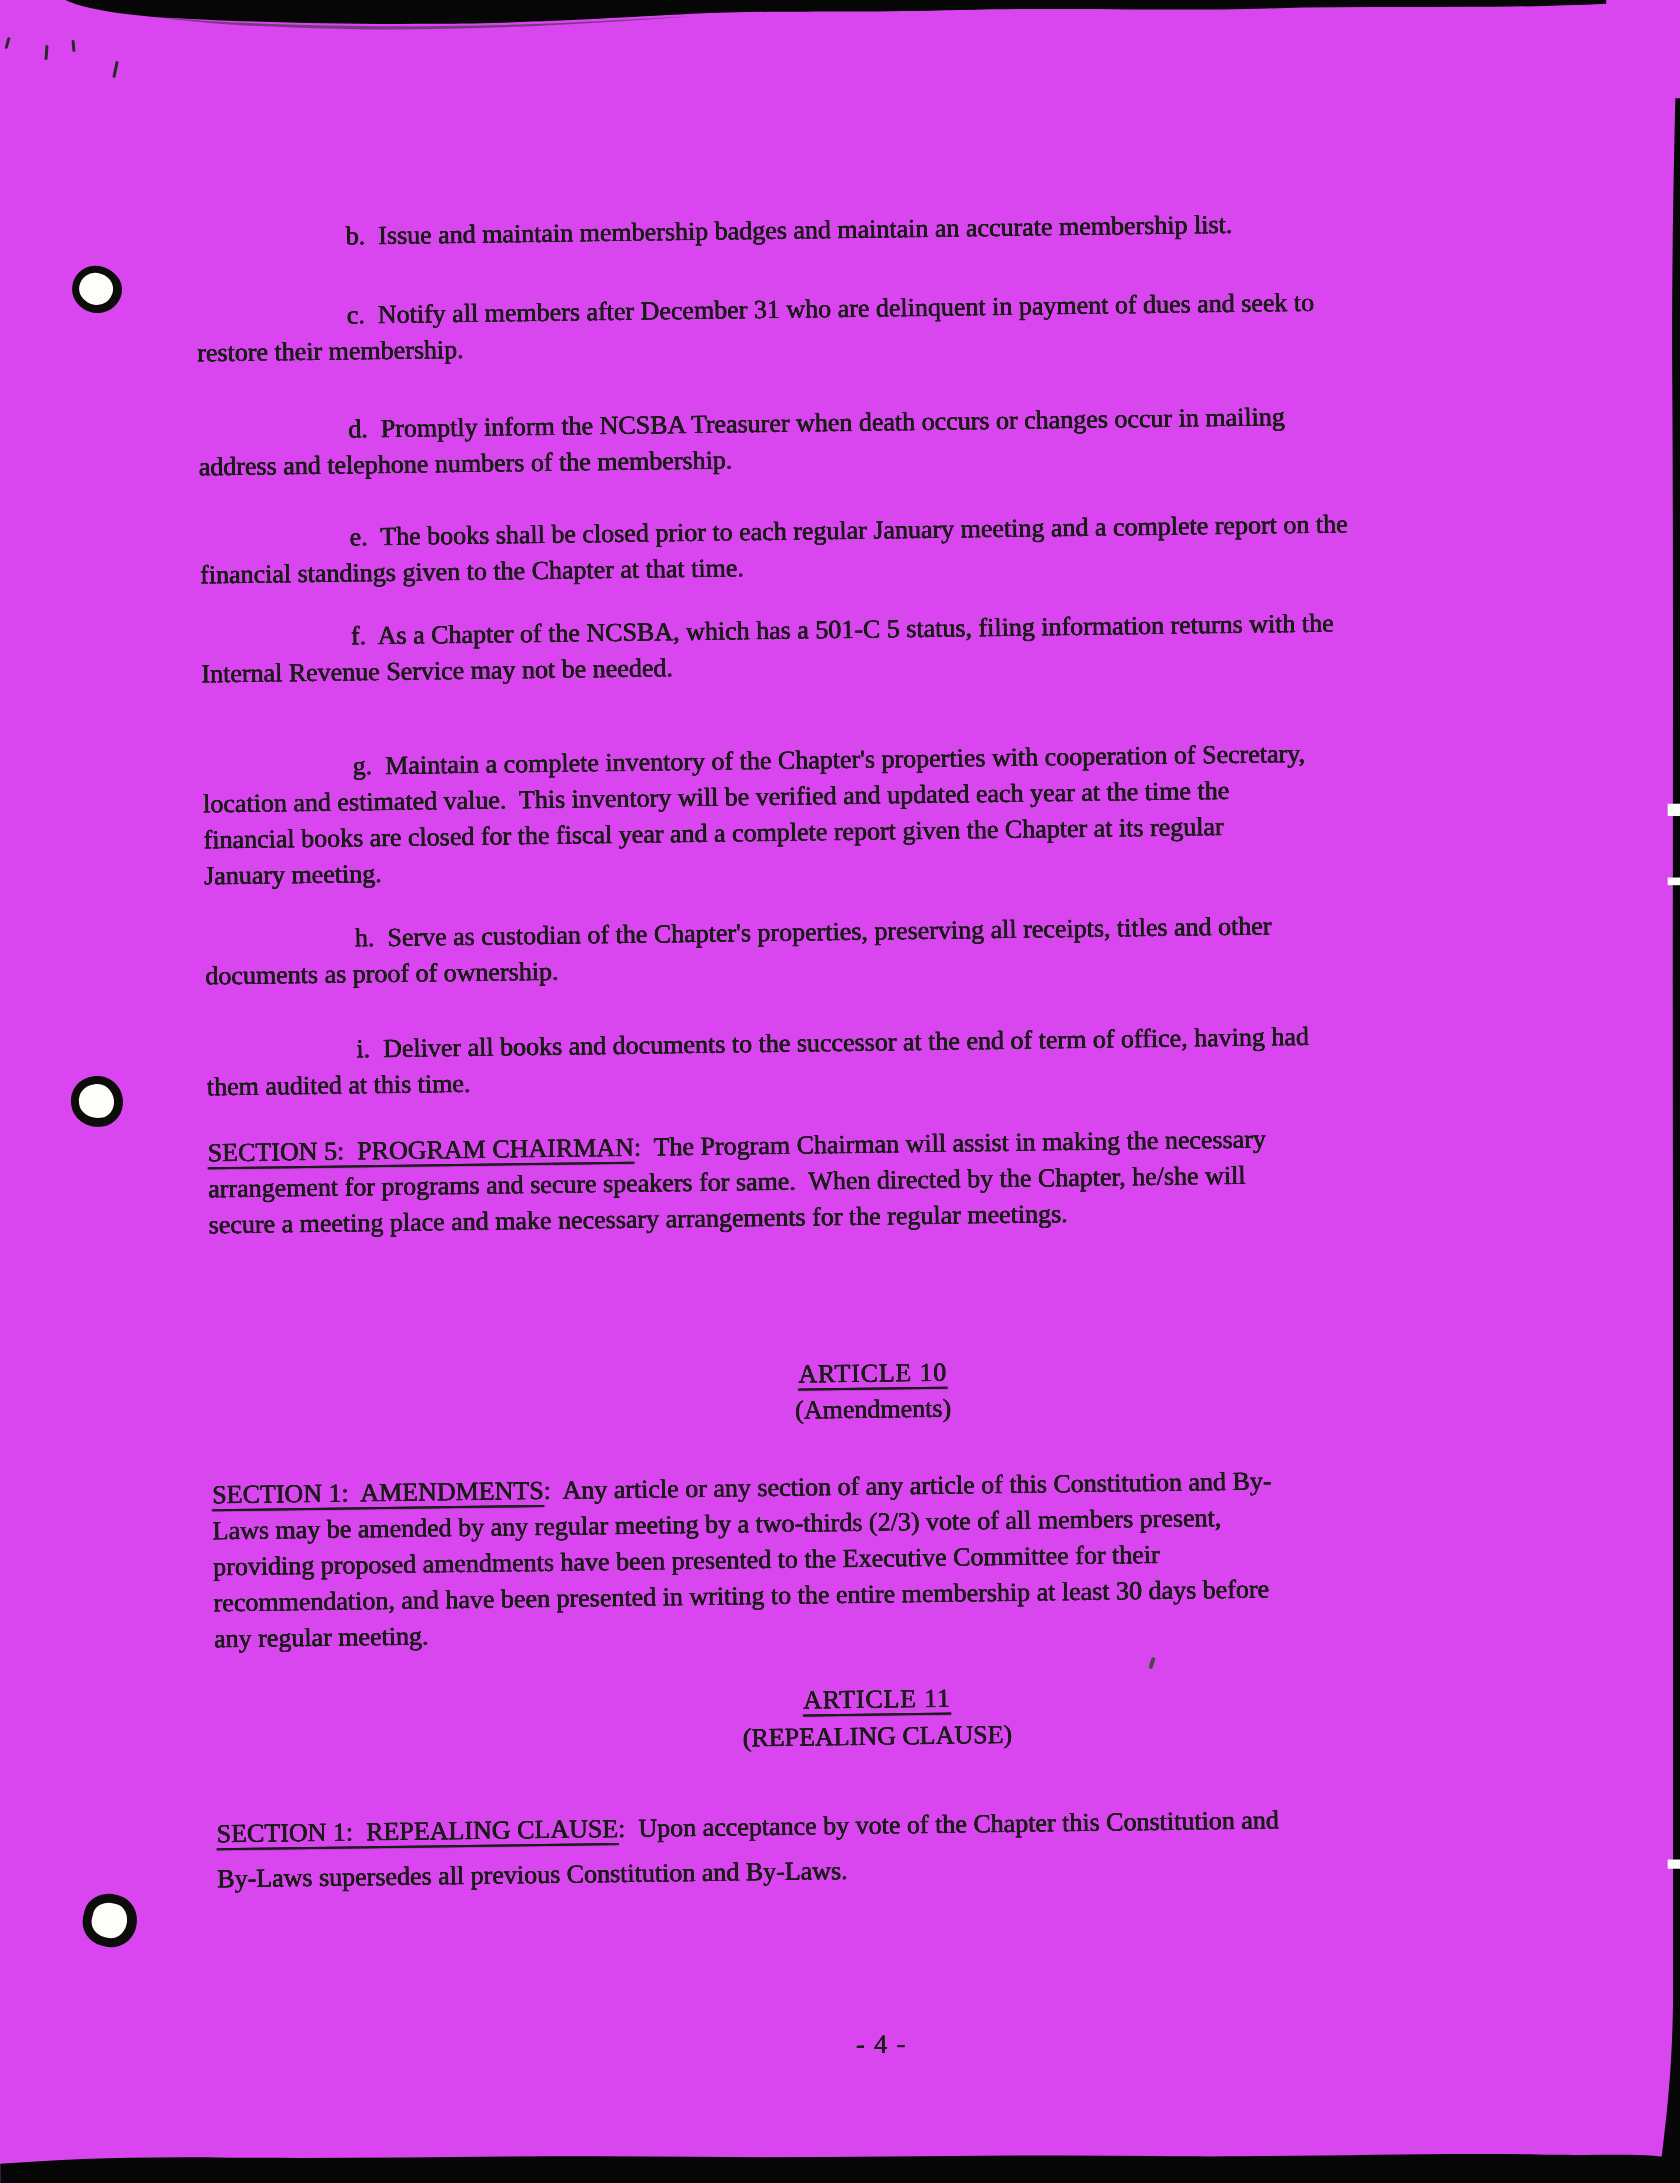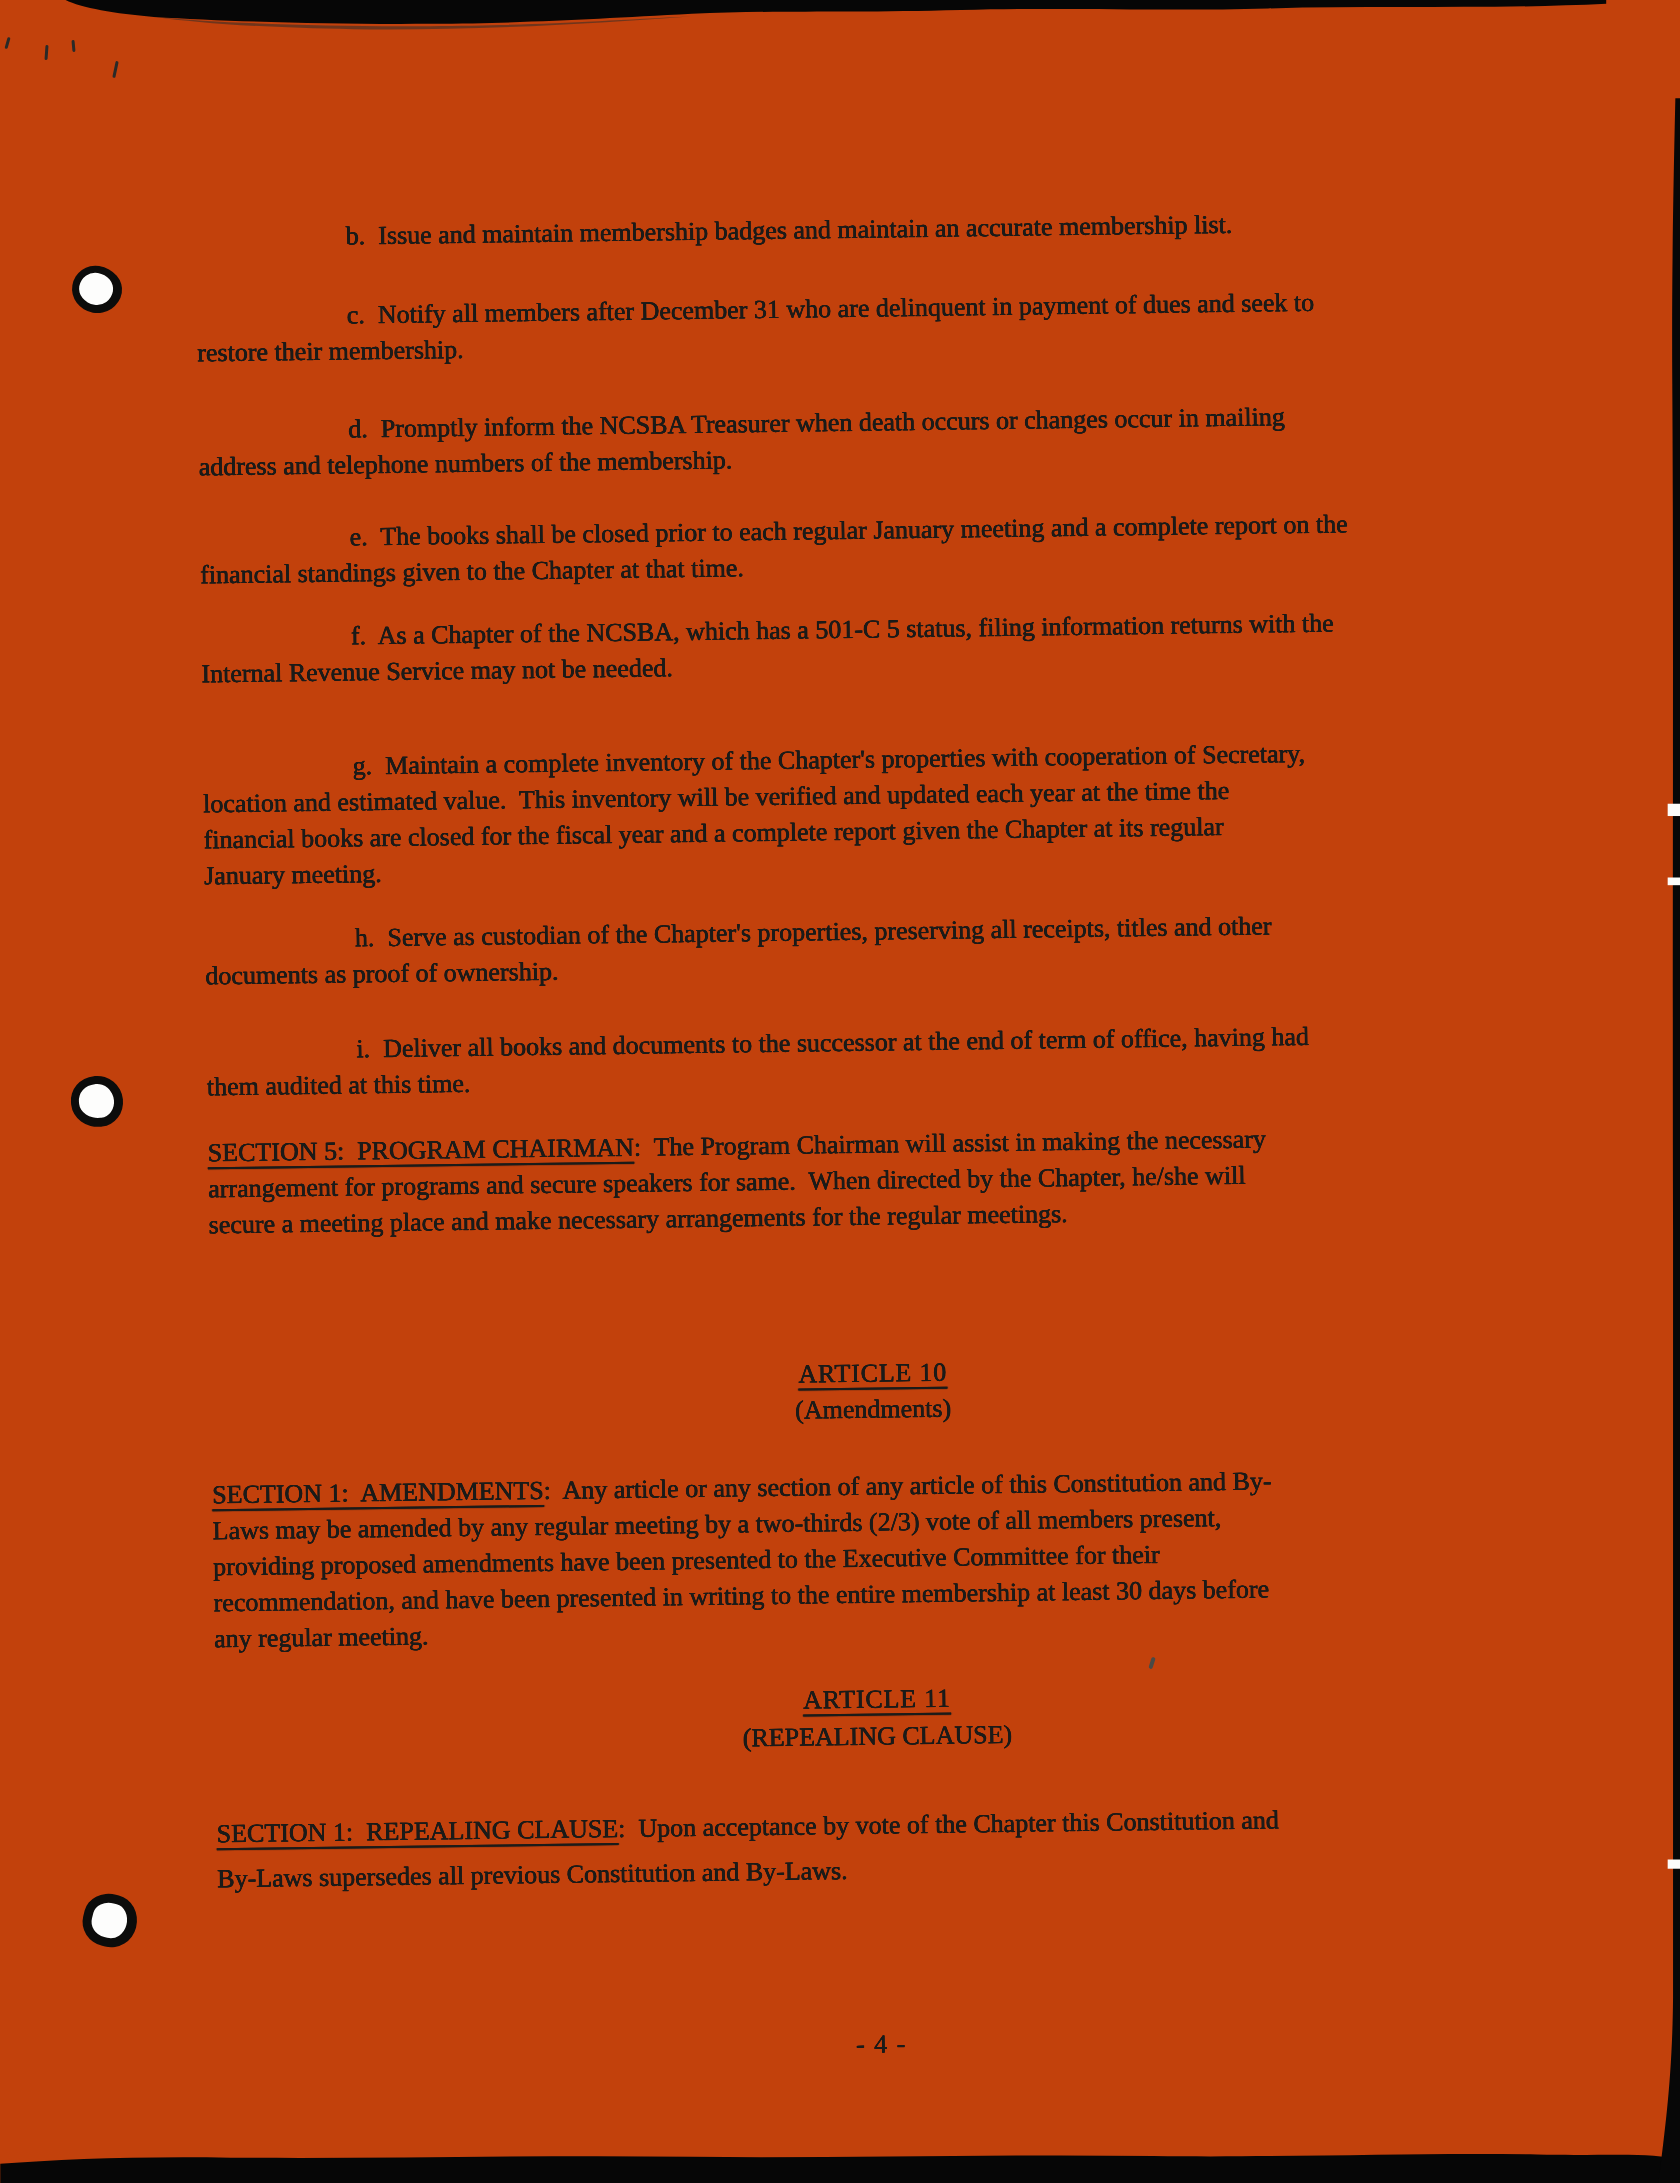--- a/index.html
+++ b/index.html
@@ -1,19 +1,19 @@
 <!DOCTYPE html>
 <html style="font-size:12.3px"><head>
 <meta charset="utf-8">
 <style>
   html,body{margin:0;padding:0;background:#e8e8e6;}
   .page{
     position:relative;
     width:1681px;height:2183px;
-    background:#c2410c;
+    background:#d946ef;
     overflow:hidden;
     font-family:"Liberation Serif", serif;
     color:#1b1b19;
   }
   .sheet{
     position:absolute;inset:0;
     transform:rotate(-0.75deg);
     transform-origin:50% 50%;
   }
   .para{

